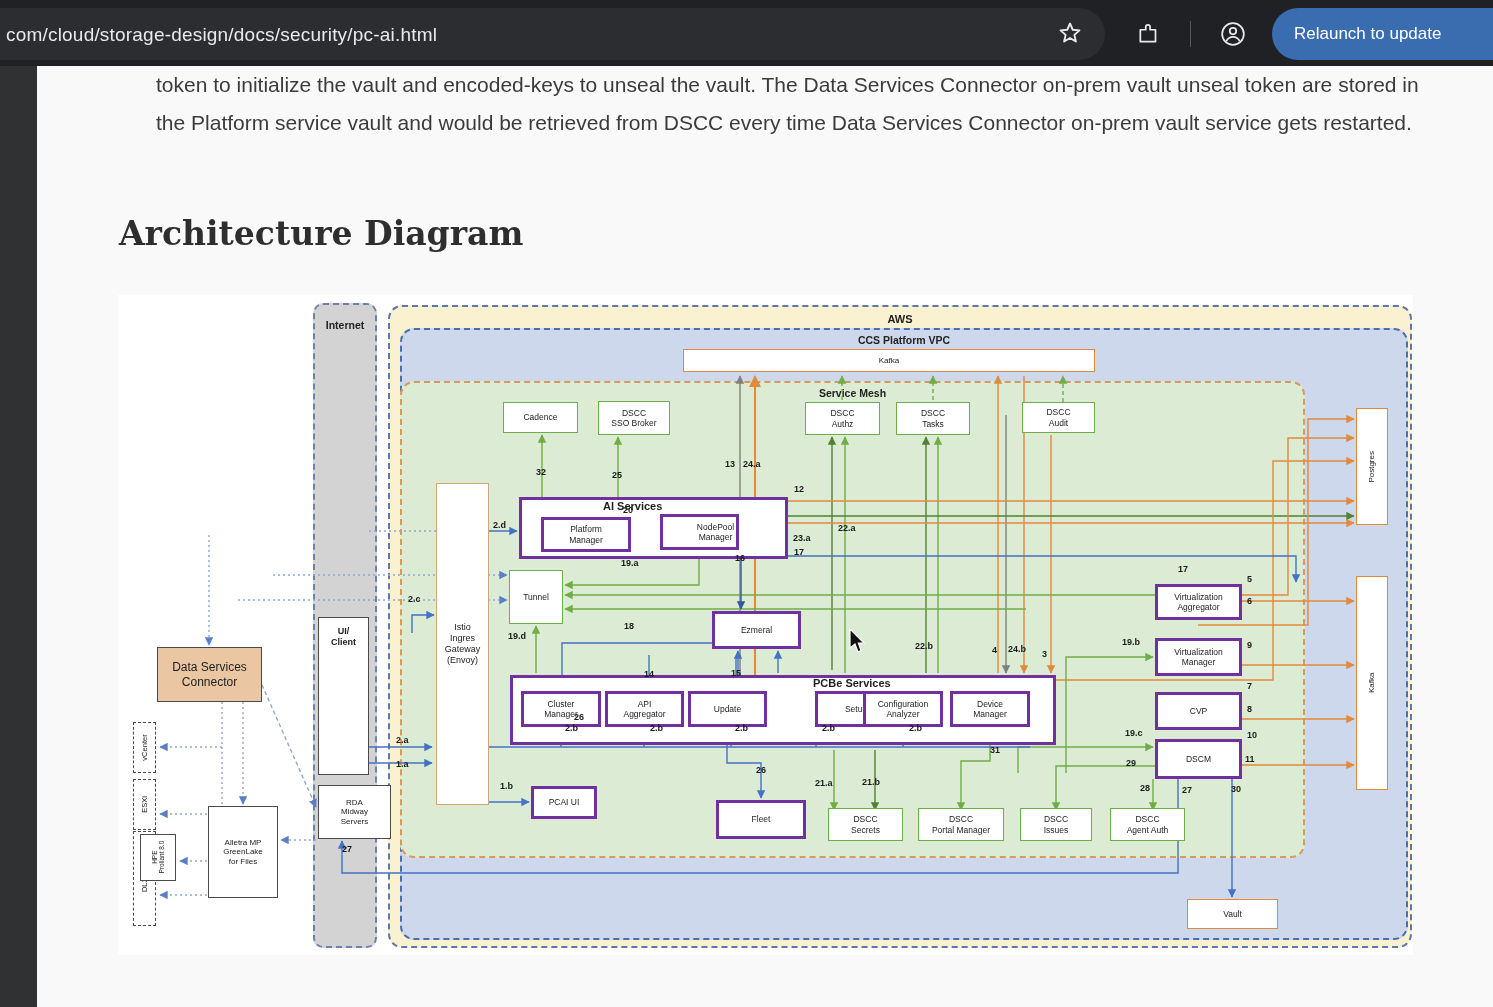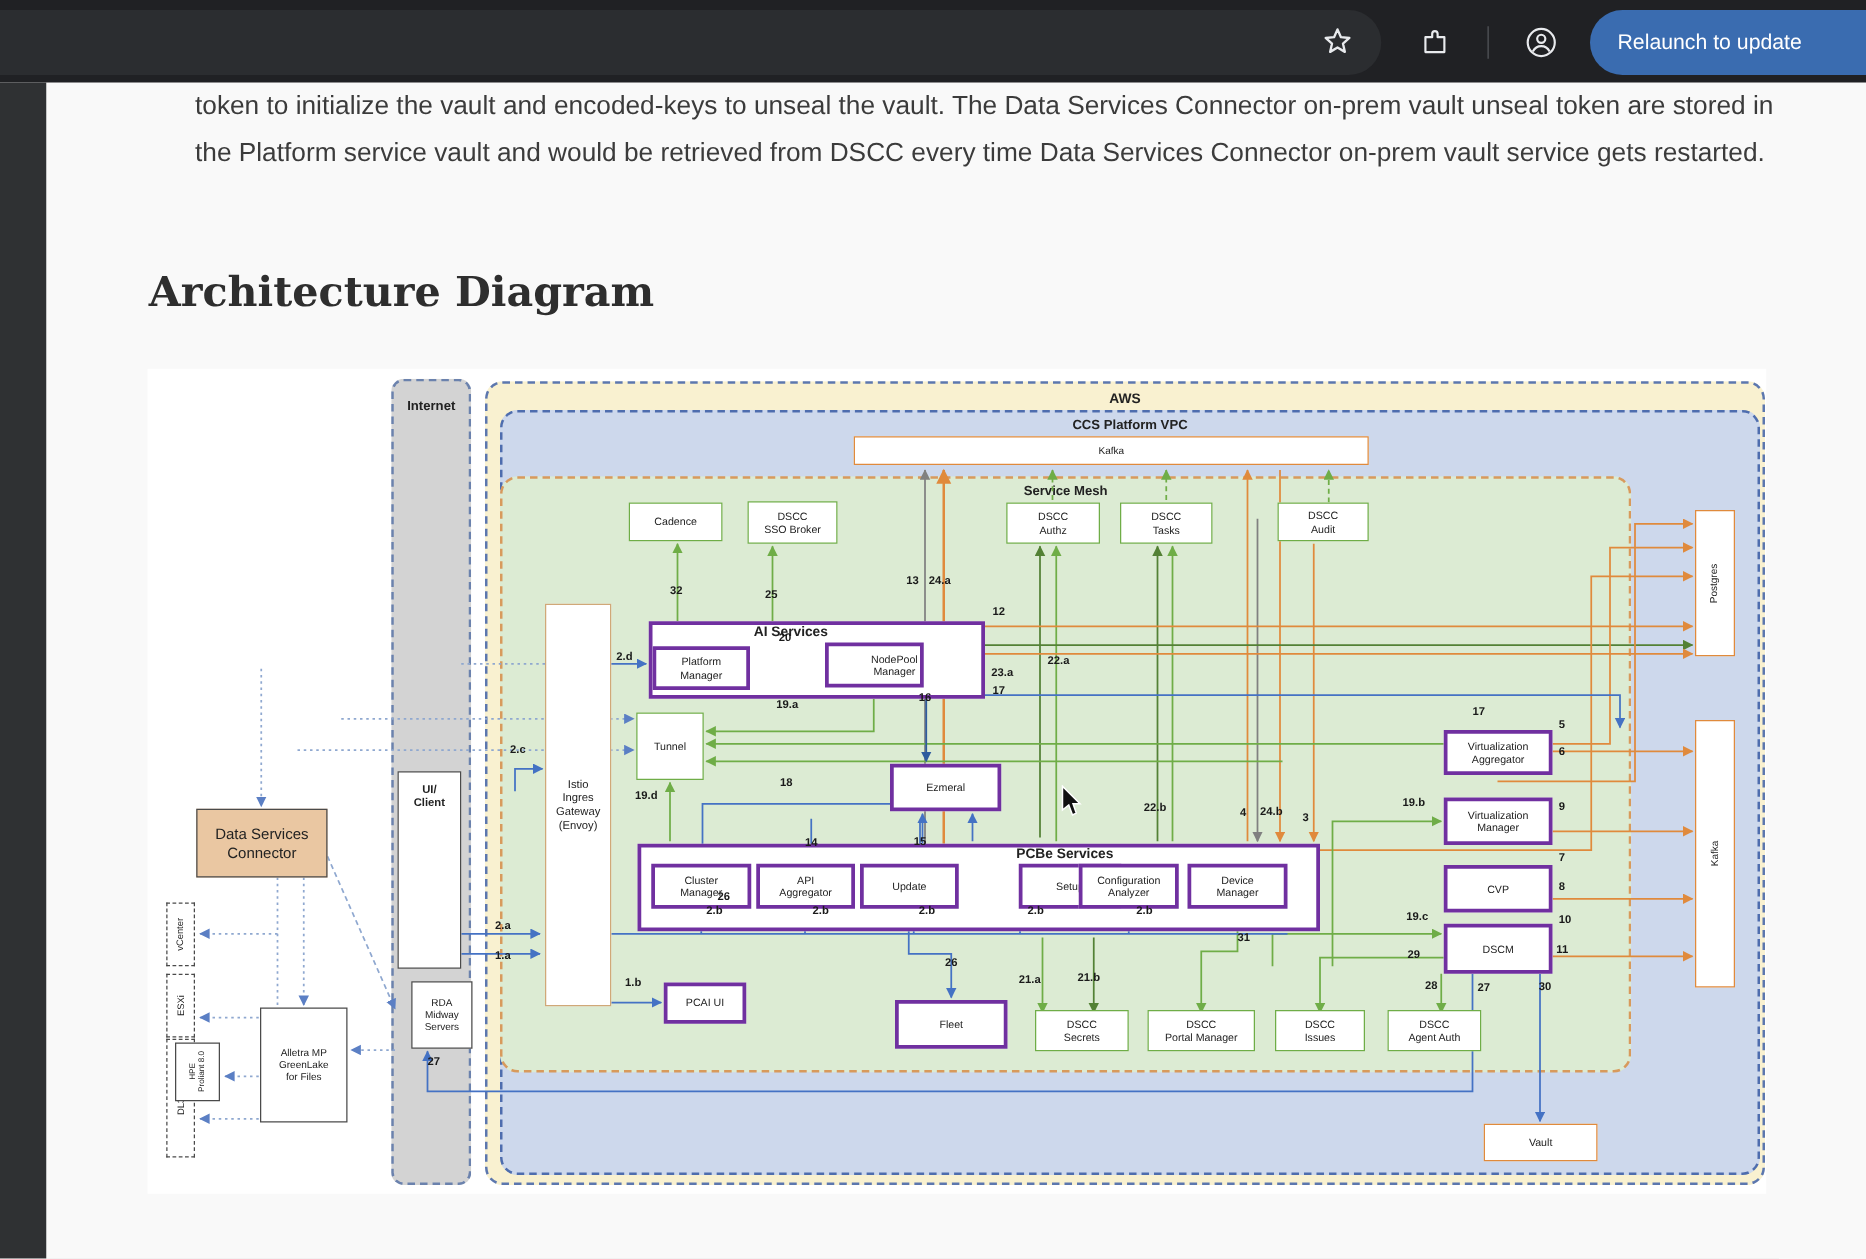--- a/index.html
+++ b/index.html
@@ -42,20 +42,21 @@
   .zone{z-index:1;}
   .cursor{position:absolute;z-index:9;}
 </style>
 </head>
 <body>
 
 <div class="stage">
 
   <div class="topbar">
     <div class="omnibox">
+      <div class="url">com/cloud/storage-design/docs/security/pc-ai.html</div>
       <svg class="tb-icon" style="left:1055px;top:11px;" width="30" height="30" viewBox="0 0 24 24">
         <path d="M12 3.6l2.2 5 5.4.5-4.1 3.6 1.2 5.3L12 15.2 7.3 18l1.2-5.3L4.4 9.1l5.4-.5z" fill="none" stroke="#e8eaed" stroke-width="1.5" stroke-linejoin="round"></path>
       </svg>
     </div>
     <svg class="tb-icon" style="left:1136px;top:20px;" width="26" height="26" viewBox="0 0 24 24">
       <path d="M6 9h3V6.5a2 2 0 1 1 4 0V9h5v11H4V9h2z" fill="none" stroke="#e8eaed" stroke-width="1.6" stroke-linejoin="round"></path>
     </svg>
     <div class="sep"></div>
     <svg class="tb-icon" style="left:1220px;top:21px;" width="26" height="26" viewBox="0 0 24 24">
       <circle cx="12" cy="12" r="10" fill="none" stroke="#e8eaed" stroke-width="1.6"></circle>
@@ -209,21 +210,21 @@
 Tasks</div>
     <div class="node bG" style="left:904px;top:107px;width:73px;height:31px;">DSCC
 Audit</div>
     <div class="node" style="left:318px;top:188px;width:53px;height:322px;border:1.5px solid #d0a878;font-size:9px;">Istio
 Ingres
 Gateway
 (Envoy)</div>
 
     <div class="node bP" style="left:401px;top:202px;width:269px;height:62px;align-items:flex-start;"></div>
     <span class="cont-title" style="left:485px;top:205px;">AI Services</span>
-    <div class="node bP" style="left:404px;top:222px;width:78px;height:35px;">Platform
+    <div class="node bP" style="left:423px;top:222px;width:90px;height:35px;">Platform
 Manager</div>
     <div class="node bP" style="left:542px;top:219px;width:79px;height:36px;padding-left:32px;">NodePool
 Manager</div>
 
     <div class="node bG" style="left:391px;top:275px;width:54px;height:54px;">Tunnel</div>
     <div class="node bP" style="left:594px;top:316px;width:89px;height:38px;">Ezmeral</div>
 
     <div class="node bP" style="left:392px;top:380px;width:546px;height:70px;"></div>
     <span class="cont-title" style="left:695px;top:382px;">PCBe Services</span>
     <div class="node bP" style="left:403px;top:396px;width:80px;height:36px;">Cluster
@@ -263,21 +264,21 @@
     </div>
     <div class="node bO" style="left:1069px;top:604px;width:91px;height:30px;">Vault</div>
 
     <div class="node bD tan" style="left:39px;top:352px;width:105px;height:55px;font-size:12px;">Data Services
 Connector</div>
     <div class="node bD" style="left:200px;top:322px;width:51px;height:158px;align-items:flex-start;font-weight:bold;font-size:9px;padding-top:8px;">UI/
 Client</div>
     <div class="node bD" style="left:90px;top:511px;width:70px;height:92px;font-size:8px;">Alletra MP
 GreenLake
 for Files</div>
-    <div class="node bD" style="left:200px;top:490px;width:49px;height:54px;font-size:8px;margin-left:11px;">RDA
+    <div class="node bD" style="left:200px;top:490px;width:73px;height:54px;font-size:8px;">RDA
 Midway
 Servers</div>
 
     <div class="node bDash" style="left:15px;top:427px;width:23px;height:51px;">
       <span class="rot" style="font-size:7.5px;">vCenter</span>
     </div>
     <div class="node bDash" style="left:15px;top:484px;width:23px;height:51px;">
       <span class="rot" style="font-size:7.5px;">ESXi</span>
     </div>
     <div class="node bDash" style="left:15px;top:536px;width:23px;height:95px;">

